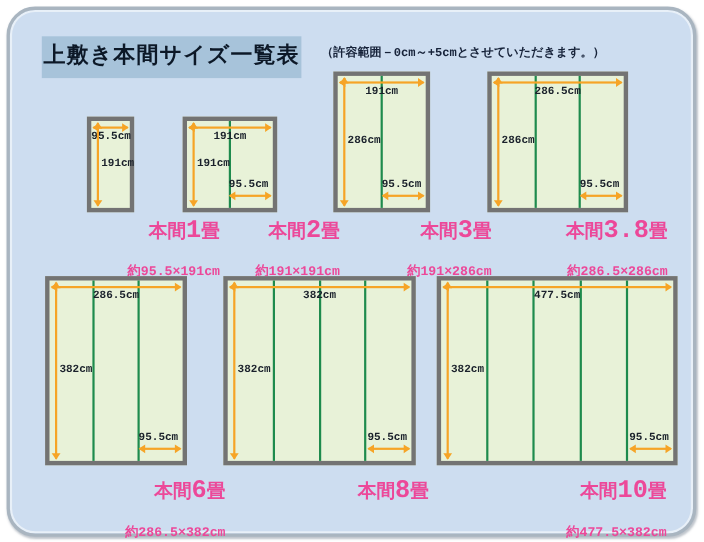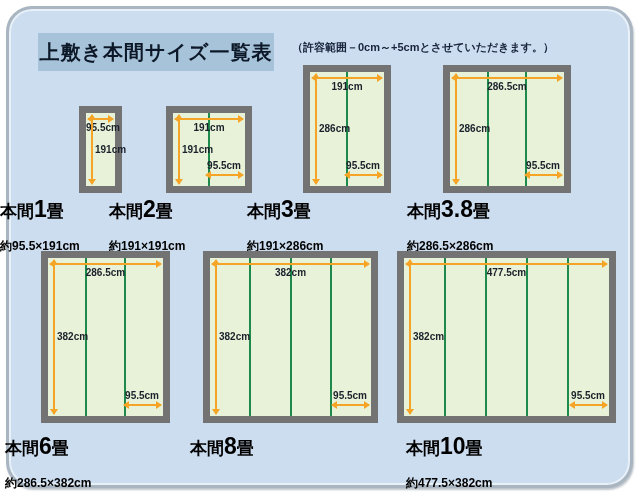--- a/index.html
+++ b/index.html
@@ -1,40 +1,40 @@
 <!DOCTYPE html>
 <html><head>
 <meta charset="utf-8">
 <style>
   html,body{margin:0;padding:0;}
   body{
     width:640px;height:493px;background:#ffffff;overflow:hidden;
     font-family:"Liberation Sans","DejaVu Sans",sans-serif;
     -webkit-font-smoothing:antialiased;
   }
-  .canvas{position:relative;width:640px;height:493px;}
+  .canvas{position:relative;width:640px;height:493px;font-family:Liberation Mono, monospace;}
 
   .panel{
     position:absolute;left:6px;top:6px;width:621px;height:476px;
     background:#cdddf0;border:3px solid #a9b5c0;border-radius:26px;
     box-shadow:1px 2px 2px rgba(110,125,140,.45), inset 0 0 0 2px rgba(255,255,255,.55);
   }
 
   .title-box{
     position:absolute;left:38px;top:33px;width:236px;height:38px;
     background:#a7c3da;color:#0c1827;font-size:20px;font-weight:bold;
     text-align:center;line-height:38px;letter-spacing:1px;
   }
   .note{
     position:absolute;left:292px;top:40px;font-size:11px;font-weight:bold;
     color:#17233a;white-space:nowrap;
   }
 
   .mat{
-    position:absolute;background:#e8f2d8;border:7px solid #737373;box-sizing:border-box;
+    position:absolute;background:#e8f2d8;border:4px solid #737373;box-sizing:border-box;
   }
   .vdiv{
     position:absolute;top:0;bottom:0;width:2px;margin-left:-1px;background:#1e8b4d;
   }
 
   .hline,.vline{position:absolute;background:#f6a426;}
   .hline{height:2px;}
   .vline{width:2px;}
   .hline::before,.hline::after,.vline::before,.vline::after{
     content:"";position:absolute;width:0;height:0;
@@ -49,21 +49,21 @@
   .hline.botline{right:2px;bottom:10px;width:37px;}
 
   .dim{
     position:absolute;font-size:10px;font-weight:bold;color:#1a212b;
     white-space:nowrap;line-height:1;
   }
   .dim.toplabel{top:10px;left:0;right:0;text-align:center;}
   .dim.sidelabel{left:9px;top:50%;transform:translateY(-50%);}
   .dim.botlabel{right:4px;bottom:15px;}
 
-  .caption{position:absolute;width:200px;text-align:left;color:#000000;}
+  .caption{position:absolute;width:200px;text-align:right;color:#ec4899;}
   .cap-name{font-size:17px;font-weight:bold;line-height:20px;}
   .cap-name .num{font-size:23px;}
   .cap-size{font-size:12px;font-weight:bold;margin-top:16px;}
 </style>
 </head>
 <body>
 
 <div class="canvas">
   <div class="panel"></div>
 

